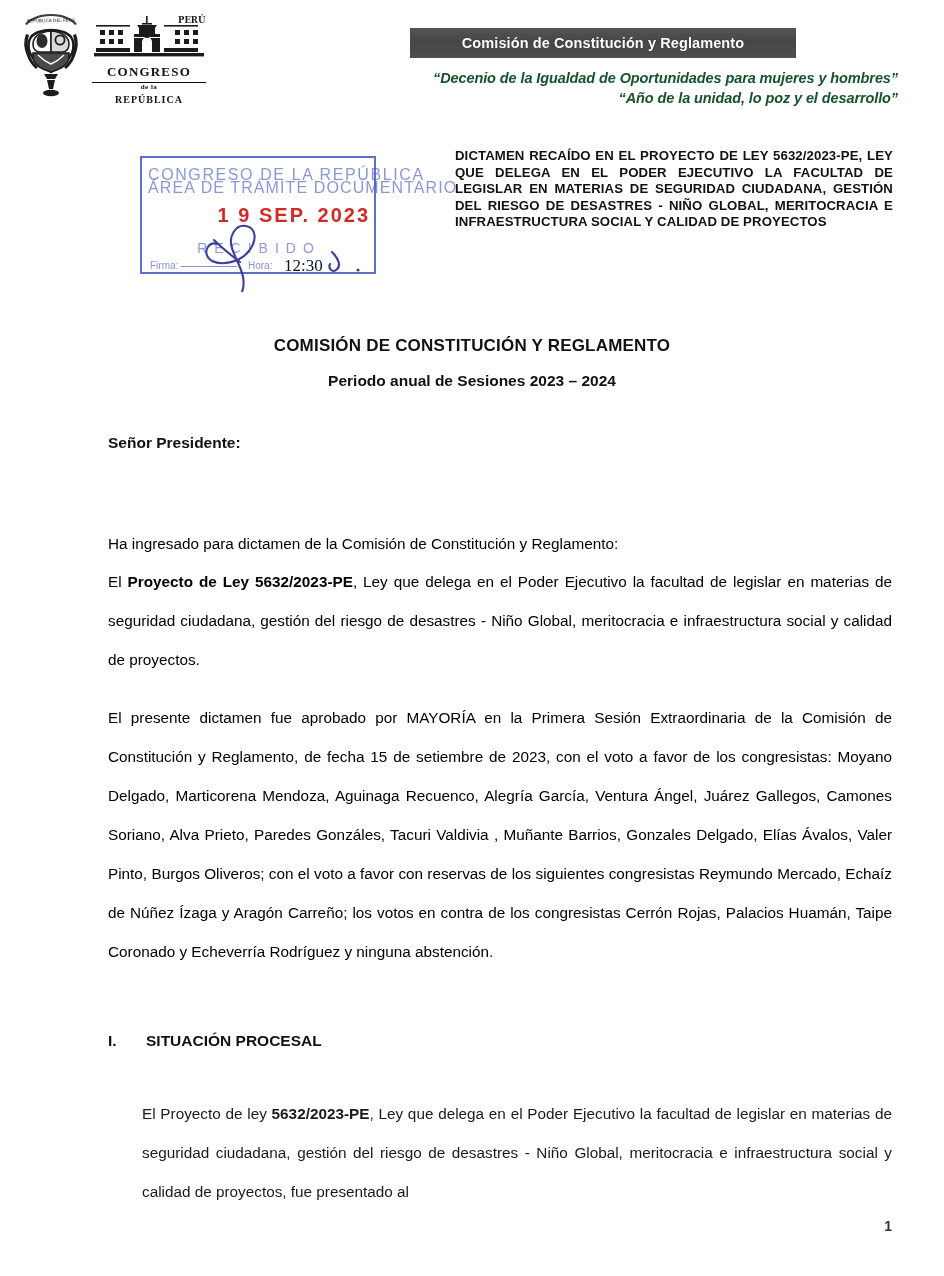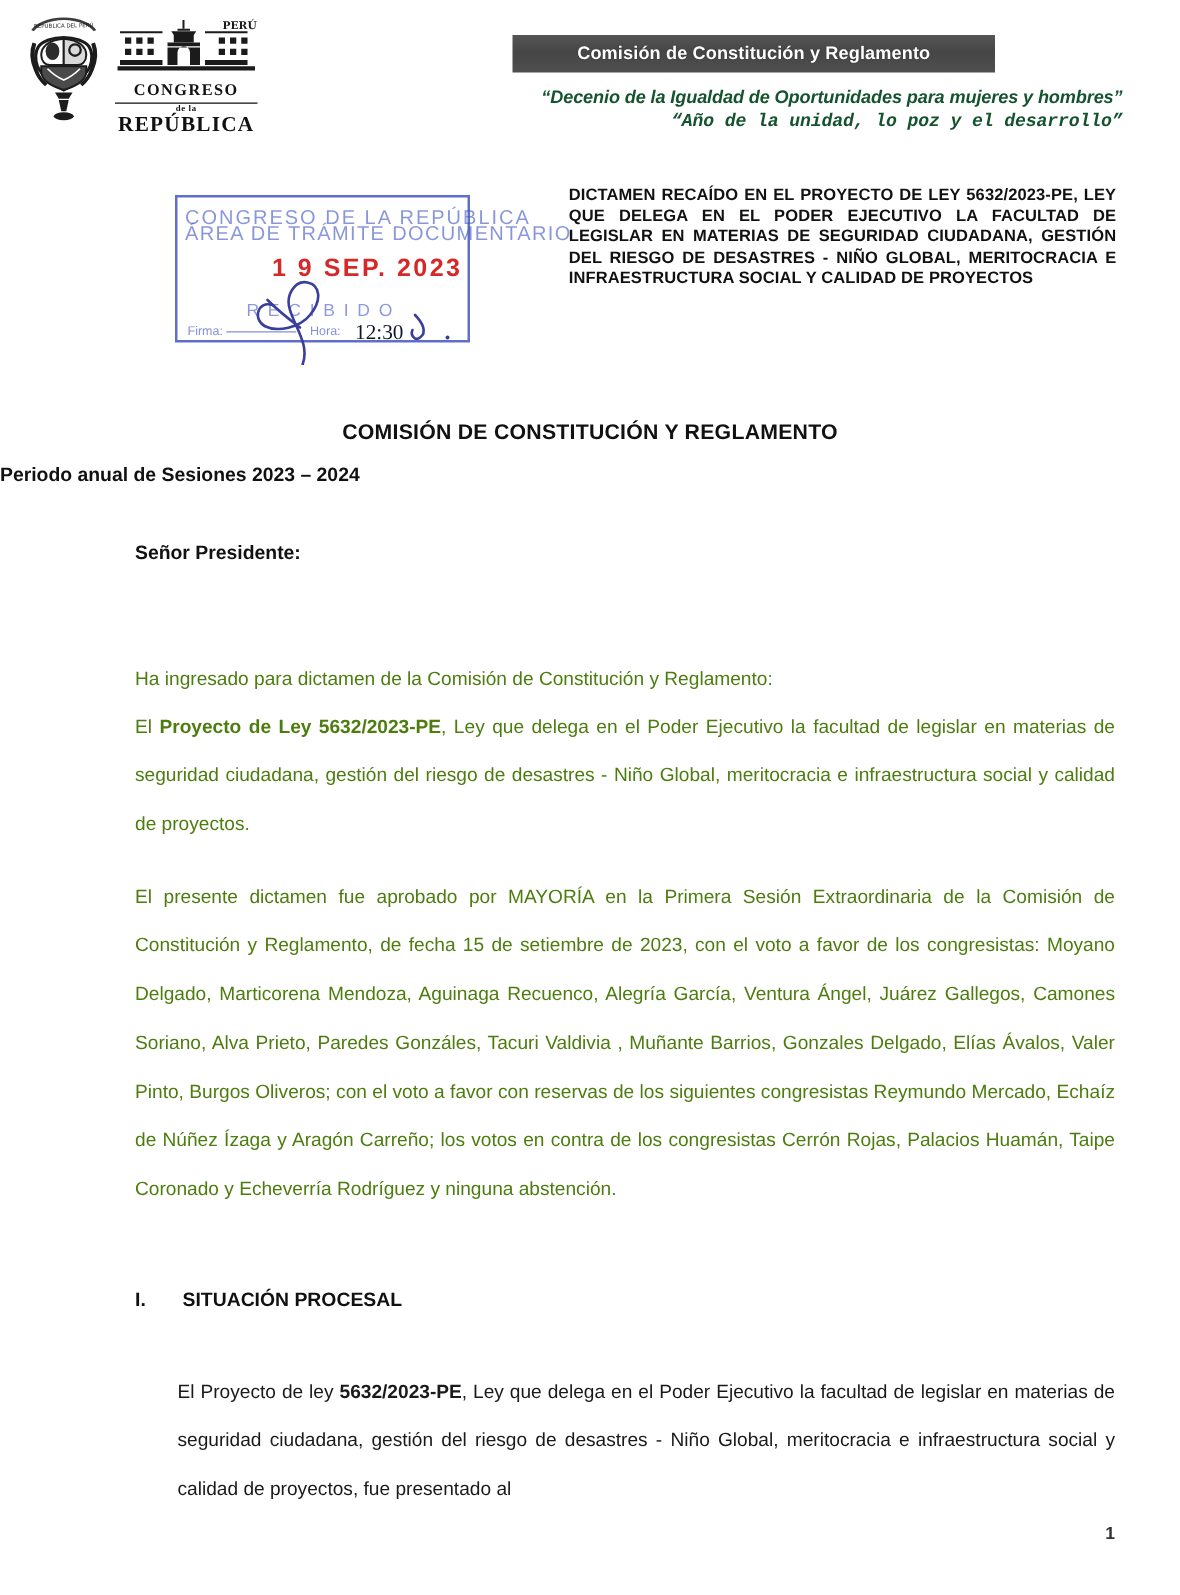--- a/index.html
+++ b/index.html
@@ -70,21 +70,21 @@
     border-top: 1.5px solid #111;
     margin: 1px 2px 0 2px;
     position: relative;
   }
   .cm-dela {
     font-size: 7px;
     font-weight: 700;
     line-height: 8px;
   }
   .cm-republica {
-    font-size: 17px;
+    font-size: 10px;
     font-weight: 700;
     line-height: 17px;
     letter-spacing: 1px;
     text-align: center;
   }
 
   .commission-banner {
     position: absolute;
     left: 410px;
     top: 28px;
@@ -107,21 +107,21 @@
     right: 46px;
     font-style: italic;
     font-weight: 700;
     font-size: 14.5px;
     color: #14532d;
     text-align: right;
     white-space: nowrap;
     letter-spacing: -0.1px;
   }
   .motto-1 { top: 70px; }
-  .motto-2 { top: 90px; font-family: Liberation Mono, monospace; }
+  .motto-2 { top: 90px; }
 
   
   .stamp {
     position: absolute;
     left: 136px;
     top: 152px;
     width: 250px;
     height: 140px;
   }
   .stamp-box {
@@ -239,20 +239,21 @@
     font-size: 17px;
     font-weight: 700;
     letter-spacing: 0.2px;
     color: #111;
   }
   .doc-subtitle {
     position: absolute;
     left: 0;
     top: 372px;
     width: 944px;
+    text-align: center;
     font-size: 15.5px;
     font-weight: 700;
     color: #111;
   }
 
   
   .salutation {
     position: absolute;
     left: 108px;
     top: 434px;
@@ -261,21 +262,21 @@
     color: #111;
   }
   .body-text {
     position: absolute;
     left: 108px;
     width: 784px;
     font-size: 15.3px;
     line-height: 39px;
     text-align: justify;
     text-align-last: left;
-    color: #4d7c0f;
+    color: #000000;
   }
   .p-intro  { top: 524px; }
   .p-project { top: 562px; }
   .p-vote   { top: 698px; }
 
   .section-heading {
     position: absolute;
     left: 108px;
     top: 1032px;
     width: 784px;

